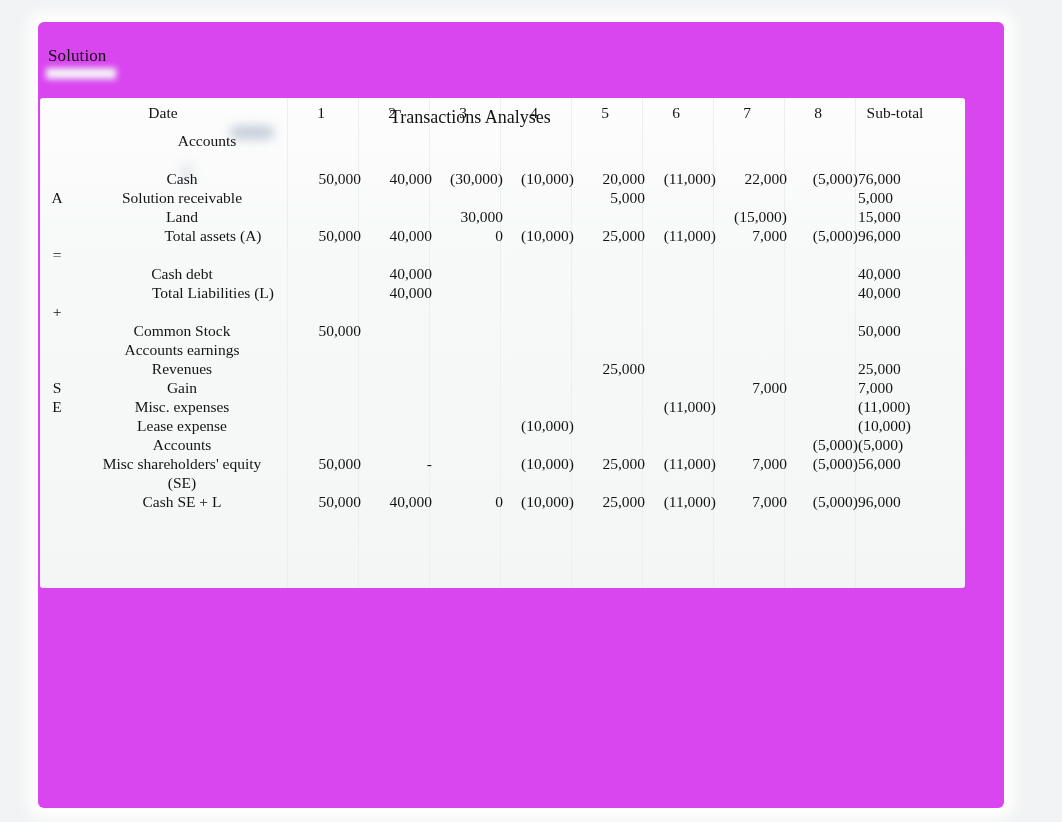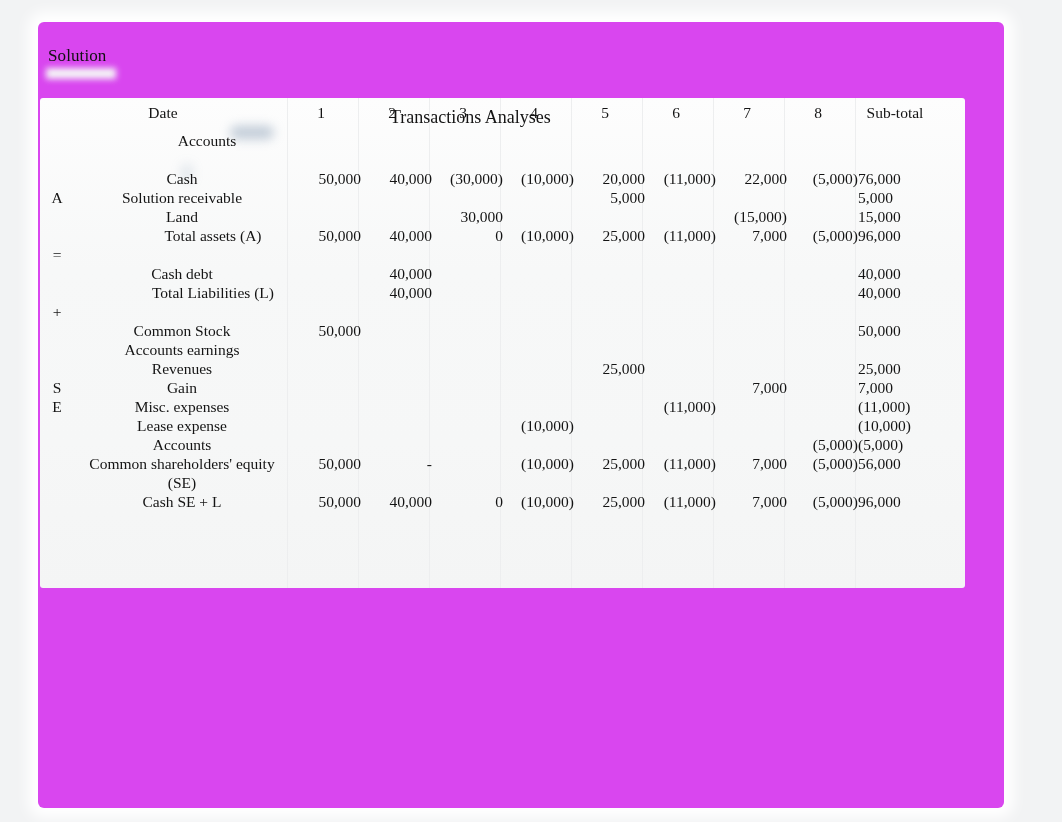--- a/index.html
+++ b/index.html
@@ -418,21 +418,21 @@
             <td class="num"></td>
             <td class="num"></td>
             <td class="num"></td>
             <td class="num"></td>
             <td class="num">(5,000)</td>
             <td class="sub">(5,000)</td>
           </tr>
 
           <tr class="rowh">
             <td></td>
-            <td class="lbl">Common   shareholders' equity</td>
+            <td class="lbl">Misc   shareholders' equity</td>
             <td class="num">50,000</td>
             <td class="num">-</td>
             <td class="num"></td>
             <td class="num">(10,000)</td>
             <td class="num">25,000</td>
             <td class="num">(11,000)</td>
             <td class="num">7,000</td>
             <td class="num">(5,000)</td>
             <td class="sub">56,000</td>
           </tr>

